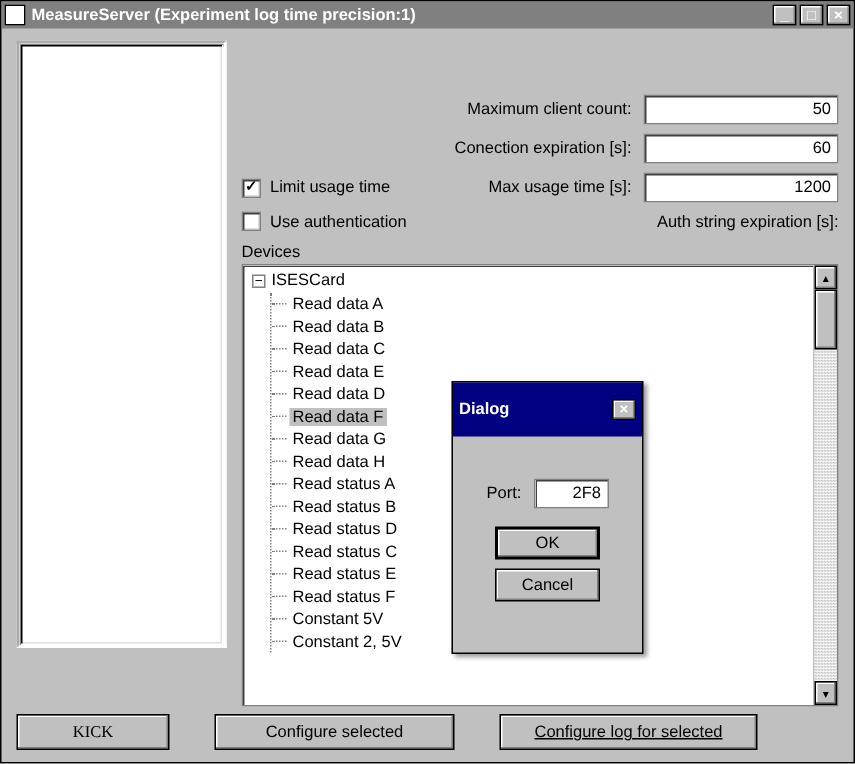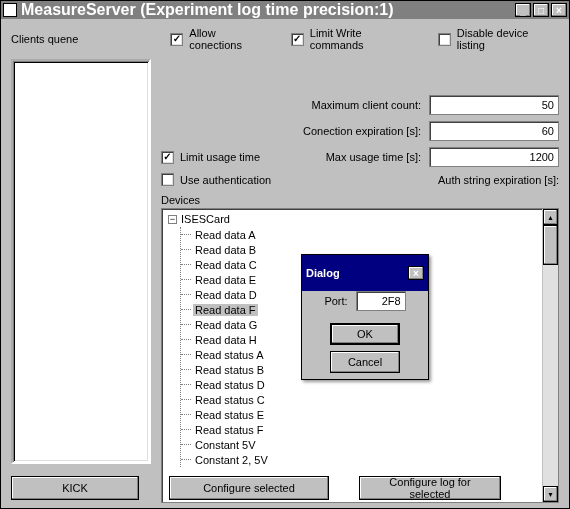--- a/index.html
+++ b/index.html
@@ -27,21 +27,21 @@
     display: flex;
     align-items: center;
     padding: 0 2px;
   }
   .titlebar .appicon {
     width: 14px; height: 14px;
     background: #fff;
     margin-right: 4px;
     border: 1px solid #000;
   }
-  .titlebar .title { flex: 1; font-weight: bold; font-size: 16px; }
+  .titlebar .title { flex: 1; font-weight: bold; font-size: 11px; }
   .tb-btn {
     width: 16px; height: 14px;
     background: #c0c0c0;
     border: 1px solid #000;
     margin-left: 2px;
     display: flex; align-items: center; justify-content: center;
     font-size: 10px; font-weight: bold;
     box-shadow: inset -1px -1px #808080, inset 1px 1px #fff;
   }
   .client {
@@ -188,41 +188,41 @@
   .btn {
     height: 24px;
     background: #c0c0c0;
     border: 1px solid #000;
     box-shadow: inset -1px -1px #808080, inset 1px 1px #fff;
     padding: 0 10px;
     font-family: inherit; font-size: 11px;
     text-align:center;
     display:flex;align-items:center;justify-content:center;
   }
-  .btn.kick { width: 128px; }
+  .btn.kick { width: 102px; font-family: Liberation Serif, serif; }
   .btn.cfg { width: 160px; }
-  .btn.cfglog { width: 142px; }
+  .btn.cfglog { width: 172px; text-decoration: underline; }
   .dialog {
     position: absolute;
     left: 300px; top: 253px;
     width: 128px;
     background: #c0c0c0;
     border: 1px solid #000;
     box-shadow: 2px 2px 3px rgba(0,0,0,0.4);
   }
   .dialog .dlg-title {
     height: 36px;
     background: #000080;
     color: #fff;
     font-weight: bold;
     display:flex;align-items:center;
     padding: 0 4px;
   }
   .dialog .dlg-title .spacer { flex:1; }
-  .dlg-body { padding: 0; }
+  .dlg-body { padding: 28px; }
   .dlg-row { display:flex; align-items:center; gap:8px; margin-bottom:12px; justify-content:center;}
   .dlg-field {
     width: 50px; height:20px;
     background:#fff;
     border:1px solid #808080;
     box-shadow: inset 1px 1px #404040, inset -1px -1px #fff;
     text-align:right; padding:2px 4px;
     font-family:inherit;font-size:11px;
   }
   .dlg-btn {
@@ -242,35 +242,20 @@
 <div class="window">
   <div class="titlebar">
     <div class="appicon"></div>
     <div class="title">MeasureServer (Experiment log time precision:1)</div>
     <div class="tb-btn">_</div>
     <div class="tb-btn">□</div>
     <div class="tb-btn">×</div>
   </div>
 
   <div class="client">
-    <div class="toprow">
-      <div class="left-label">Clients quene</div>
-      <label class="chk">
-        <span class="chkbox checked"></span>
-        <span>Allow conections</span>
-      </label>
-      <label class="chk">
-        <span class="chkbox checked"></span>
-        <span>Limit Write commands</span>
-      </label>
-      <label class="chk">
-        <span class="chkbox"></span>
-        <span>Disable device listing</span>
-      </label>
-    </div>
 
     <div class="main">
       <div class="clients-box"></div>
 
       <div class="right">
         <div class="fieldrow">
           <span class="flabel">Maximum client count:</span>
           <input class="field" value="50" style="">
         </div>
         <div class="fieldrow">

